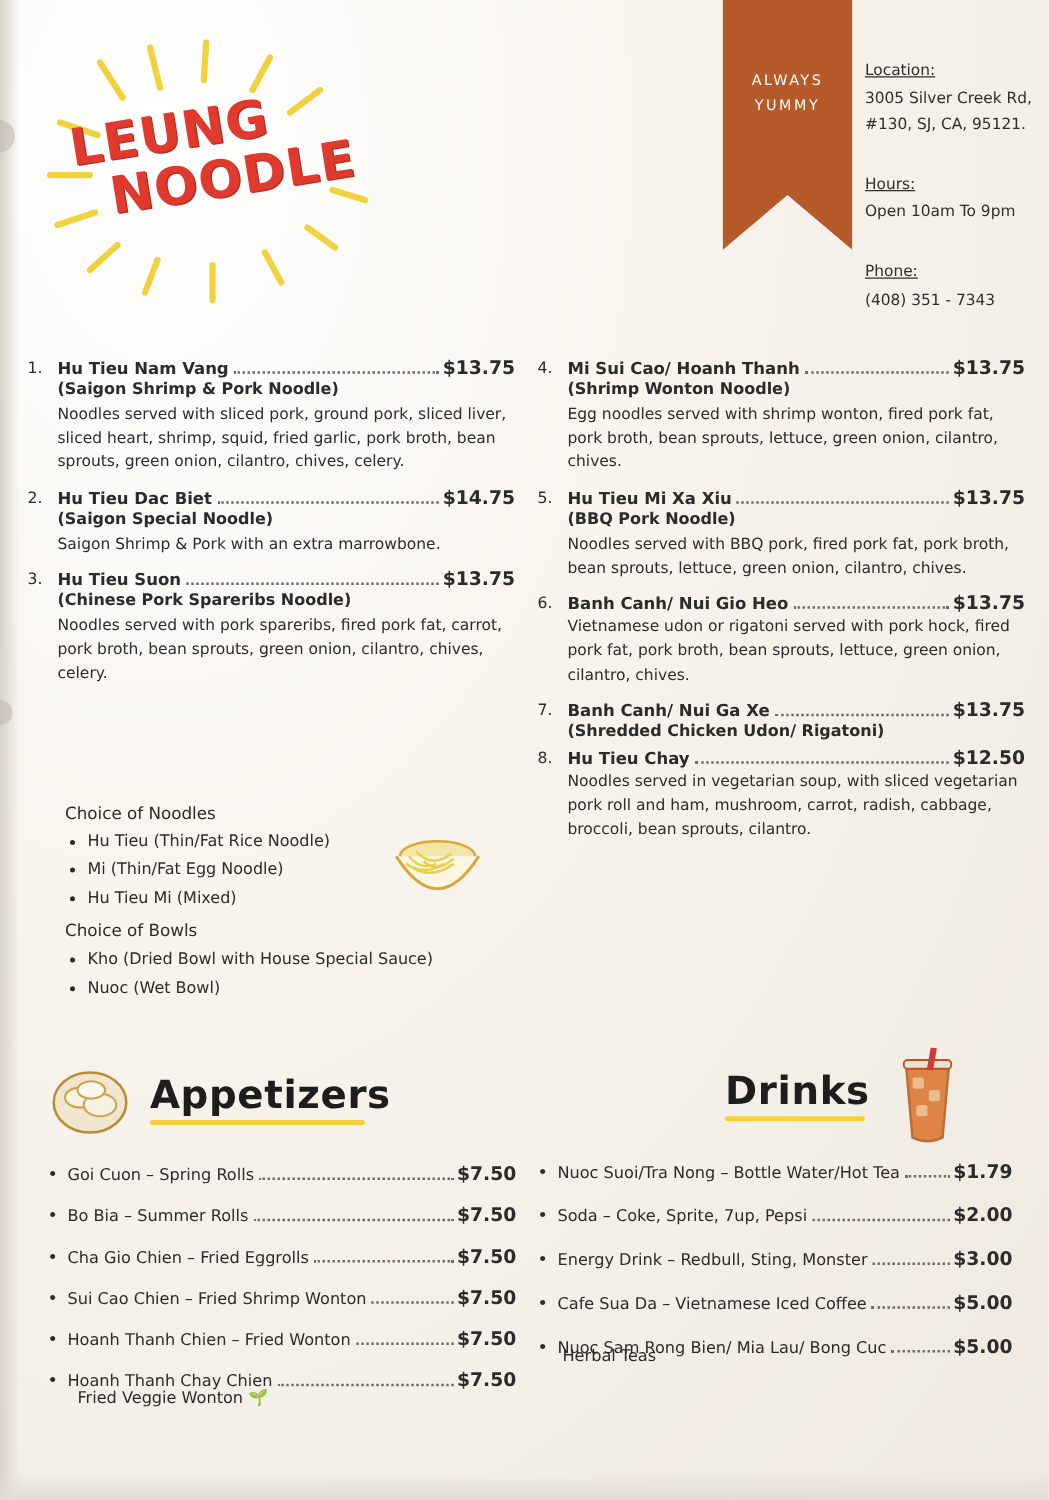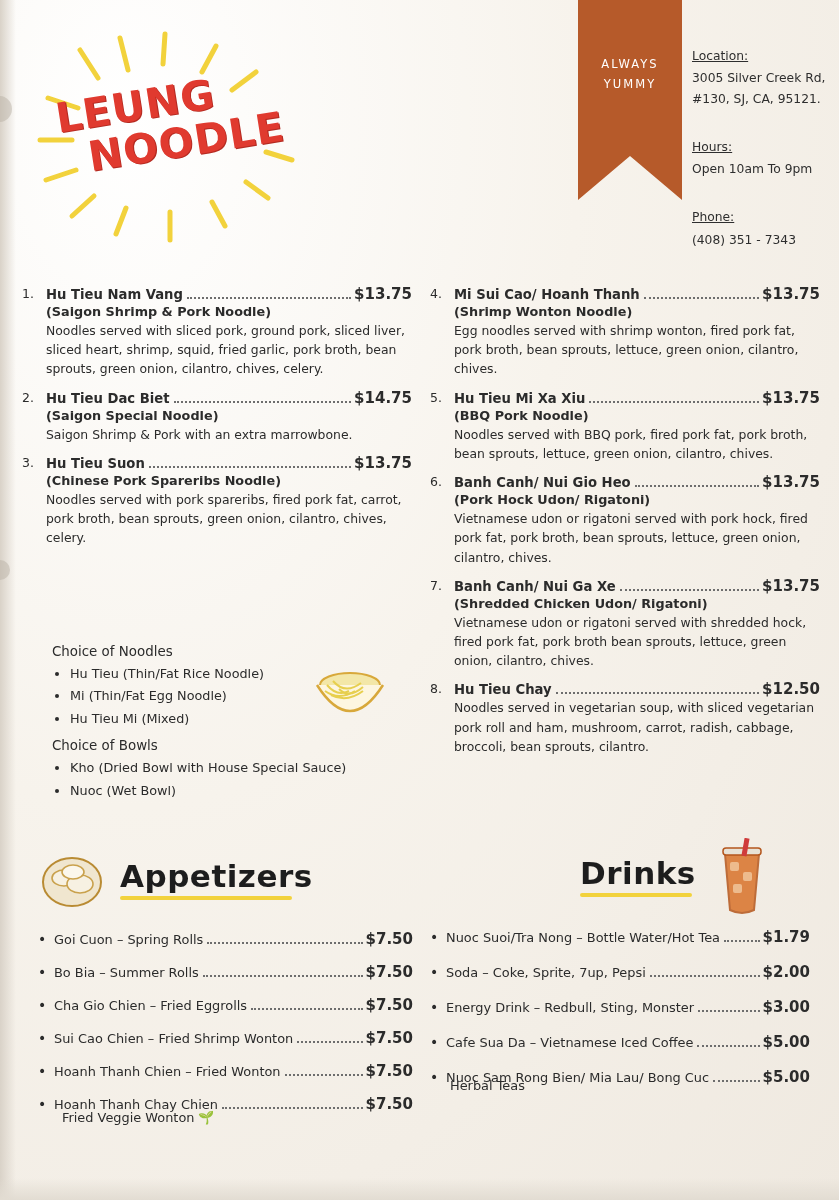--- a/index.html
+++ b/index.html
@@ -255,34 +255,32 @@
         </div>
       </div>
       <div class="item">
         <div class="num">6.</div>
         <div class="body">
           <div class="nameline">
             <span class="nm">Banh Canh/ Nui Gio Heo</span>
             <span class="dots"></span>
             <span class="price">$13.75</span>
           </div>
-          <div class="sub">(Pork Hock Udon/ Rigatoni)</div>
           <div class="desc">Vietnamese udon or rigatoni served with pork hock, fired pork fat, pork broth, bean sprouts, lettuce, green onion, cilantro, chives.</div>
         </div>
       </div>
       <div class="item">
         <div class="num">7.</div>
         <div class="body">
           <div class="nameline">
             <span class="nm">Banh Canh/ Nui Ga Xe</span>
             <span class="dots"></span>
             <span class="price">$13.75</span>
           </div>
           <div class="sub">(Shredded Chicken Udon/ Rigatoni)</div>
-          <div class="desc">Vietnamese udon or rigatoni served with shredded hock, fired pork fat, pork broth bean sprouts, lettuce, green onion, cilantro, chives.</div>
         </div>
       </div>
       <div class="item">
         <div class="num">8.</div>
         <div class="body">
           <div class="nameline">
             <span class="nm">Hu Tieu Chay</span>
             <span class="dots"></span>
             <span class="price">$12.50</span>
           </div>

